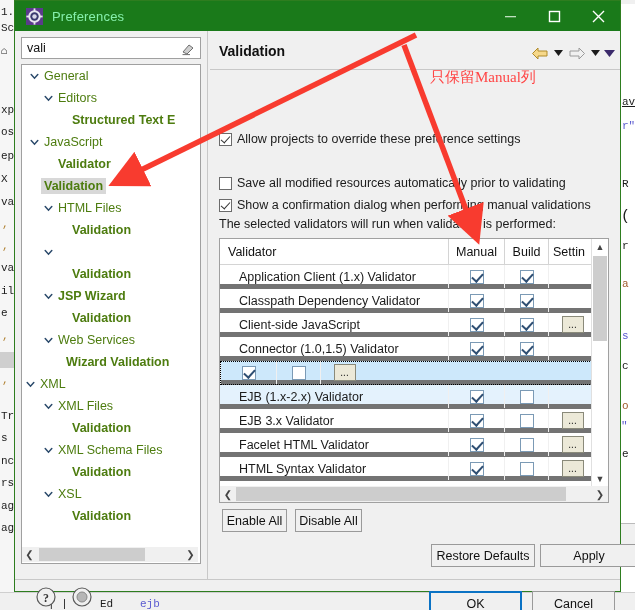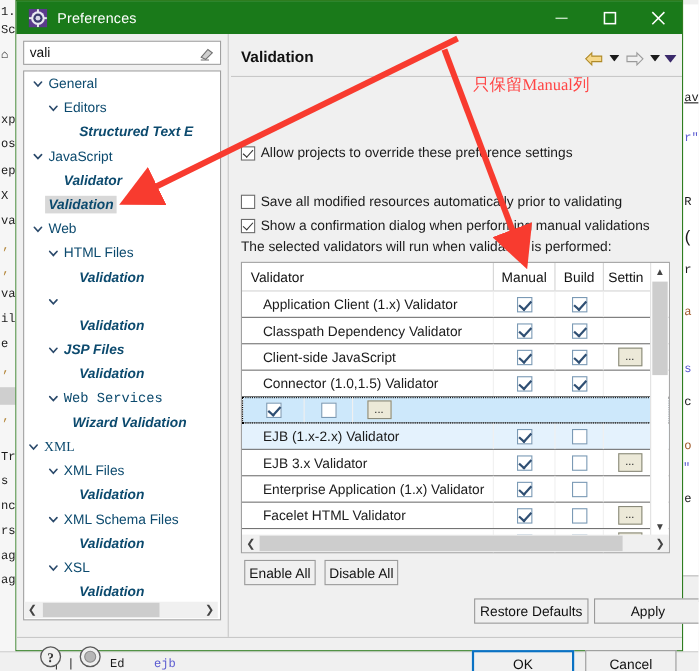--- a/index.html
+++ b/index.html
@@ -21,45 +21,45 @@
   
   #dialog{
     position:absolute;left:14px;top:0px;width:607px;height:592px;
     background:#f0f0f0;border:1px solid #2e7d1f;box-sizing:border-box;
   }
   #titlebar{
     height:30px;background:#1a7a1a;color:#ffffff;display:flex;align-items:center;
     position:relative;
   }
   #titlebar .gear{margin-left:11px;width:17px;height:17px;position:relative;}
-  #titlebar .title{margin-left:9px;font-size:13px;color:#ffffff;letter-spacing:.2px;}
+  #titlebar .title{margin-left:9px;font-size:13px;color:#86efac;letter-spacing:.2px;}
   .winbtns{position:absolute;right:0;top:0;height:30px;display:flex;}
   .winbtn{width:44px;height:30px;display:flex;align-items:center;justify-content:center;color:#ffffff;}
   .winbtn svg{display:block;}
 
   #dialogbody{position:absolute;left:0;top:30px;width:605px;height:560px;background:#f0f0f0;}
 
   
   #leftcol{position:absolute;left:4px;top:3px;width:186px;height:545px;}
   #searchbox{
     position:absolute;left:2px;top:3px;width:180px;height:22px;
     background:#ffffff;border:1px solid #a0a0a0;box-sizing:border-box;
     display:flex;align-items:center;
   }
   #searchbox .sval{font-size:12.5px;color:#111;margin-left:5px;}
   #searchbox .eraser{position:absolute;right:5px;top:4px;width:14px;height:14px;}
   #tree{
     position:absolute;left:2px;top:30px;width:180px;height:500px;
     background:#ffffff;border:1px solid #a0a0a0;box-sizing:border-box;overflow:hidden;
   }
-  .trow{height:22px;display:flex;align-items:center;font-size:12.5px;color:#0c4a6e;white-space:nowrap;}
+  .trow{height:22px;display:flex;align-items:center;font-size:12.5px;color:#4d7c0f;white-space:nowrap;}
   .trow .arrow{width:13px;flex:0 0 13px;display:flex;align-items:center;justify-content:center;}
   .trow .tlabel{padding:1px 3px;}
   .trow.sel .tlabel{background:#d8d8d8;}
-  .trow.bold .tlabel{font-weight:bold;font-style:italic;}
+  .trow.bold .tlabel{font-weight:bold;}
   #treehscroll{
     position:absolute;left:3px;top:513px;width:176px;height:15px;background:#f0f0f0;
     display:flex;align-items:center;
   }
   #treehscroll .harrow{width:15px;height:15px;display:flex;align-items:center;justify-content:center;font-size:10px;color:#444;}
   #treehscroll .htrack{flex:1;height:13px;background:#f0f0f0;position:relative;}
   #treehscroll .hthumb{position:absolute;left:2px;top:0;width:106px;height:13px;background:#cdcdcd;}
   #bottomleft{position:absolute;left:2px;top:548px;width:180px;height:30px;display:flex;align-items:center;}
   #bottomleft .cbtn{width:22px;height:22px;margin-left:14px;}
 
@@ -86,21 +86,21 @@
   #table{
     position:absolute;left:9px;top:207px;width:390px;height:265px;
     background:#ffffff;border:1px solid #a0a0a0;box-sizing:border-box;overflow:hidden;
   }
   #thead{display:flex;height:25px;border-bottom:1px solid #d4d4d4;background:#fff;}
   .th{font-size:12.5px;color:#111;display:flex;align-items:center;box-sizing:border-box;height:25px;overflow:hidden;}
   .th.c0{width:228px;padding-left:8px;}
   .th.c1{width:57px;justify-content:center;border-left:1px solid #d4d4d4;border-right:1px solid #d4d4d4;}
   .th.c2{width:44px;justify-content:center;border-right:1px solid #d4d4d4;}
   .th.c3{width:47px;padding-left:4px;}
-  .trow2{display:flex;height:24px;border-bottom:1px solid #737373;box-sizing:border-box;}
+  .trow2{display:flex;height:24px;border-bottom:5px solid #737373;box-sizing:border-box;}
   .trow2.selected{background:#cde8fb;outline:1px dotted #000;outline-offset:-1px;}
   .trow2.selected2{background:#e4f2fd;}
   .td{font-size:12.5px;color:#1b1b1b;display:flex;align-items:center;box-sizing:border-box;height:23px;white-space:nowrap;}
   .td.c0{width:228px;padding-left:19px;}
   .td.c1{width:57px;justify-content:center;border-left:1px solid #f0f0f0;border-right:1px solid #f0f0f0;}
   .td.c2{width:44px;justify-content:center;border-right:1px solid #f0f0f0;}
   .td.c3{width:47px;justify-content:center;}
   .tcb{width:14px;height:14px;border:1px solid #7b9ab5;background:#fff;box-sizing:border-box;position:relative;}
   .tcb.on::after{
     content:"";position:absolute;left:3px;top:0px;width:5px;height:9px;
@@ -160,21 +160,21 @@
   <div class="bgtext" style="left:0px;top:352px;width:16px;height:16px;background:#cfcfcf;"></div>
   <div class="bgtext" style="left:2px;top:374px;color:#b08030;">, .</div>
   <div class="bgtext" style="left:1px;top:410px;">Tr</div>
   <div class="bgtext" style="left:1px;top:432px;">s</div>
   <div class="bgtext" style="left:1px;top:455px;">nc</div>
   <div class="bgtext" style="left:1px;top:477px;">rs</div>
   <div class="bgtext" style="left:1px;top:500px;">ag</div>
   <div class="bgtext" style="left:1px;top:522px;">ag</div>
 
   <div class="bgrightpanel"></div>
-  <div class="bgtext" style="left:622px;top:84px;text-decoration:underline;">av</div>
+  <div class="bgtext" style="left:622px;top:96px;text-decoration:underline;">av</div>
   <div class="bgtext" style="left:622px;top:120px;color:#5a5ad0;">r"</div>
   <div class="bgtext" style="left:622px;top:178px;">R</div>
   <div class="bgtext" style="left:621px;top:208px;font-size:15px;">(</div>
   <div class="bgtext" style="left:622px;top:240px;">r</div>
   <div class="bgtext" style="left:622px;top:278px;color:#a05a2c;">a</div>
   <div class="bgtext" style="left:622px;top:330px;color:#5a5ad0;">s</div>
   <div class="bgtext" style="left:622px;top:360px;">c</div>
   <div class="bgtext" style="left:622px;top:400px;color:#a05a2c;">o</div>
   <div class="bgtext" style="left:621px;top:420px;color:#5a5ad0;">"</div>
   <div class="bgtext" style="left:622px;top:448px;">e</div>
@@ -265,28 +265,20 @@
             <span class="tlabel">JavaScript</span>
           </div>
           <div class="trow bold" style="padding-left: 20px;">
             <span class="arrow"></span>
             <span class="tlabel">Validator</span>
           </div>
           <div class="trow sel bold" style="padding-left: 6px;">
             <span class="arrow"></span>
             <span class="tlabel">Validation</span>
           </div>
-          <div class="trow" style="padding-left: 6px;">
-            <span class="arrow">
-              <svg width="9" height="9" viewBox="0 0 9 9">
-                <path d="M1.2 2.6 L4.5 6.2 L7.8 2.6" stroke="#2b4a6b" stroke-width="1.5" fill="none" stroke-linecap="round"></path>
-              </svg>
-            </span>
-            <span class="tlabel">Web</span>
-          </div>
           <div class="trow" style="padding-left: 20px;">
             <span class="arrow">
               <svg width="9" height="9" viewBox="0 0 9 9">
                 <path d="M1.2 2.6 L4.5 6.2 L7.8 2.6" stroke="#2b4a6b" stroke-width="1.5" fill="none" stroke-linecap="round"></path>
               </svg>
             </span>
             <span class="tlabel">HTML Files</span>
           </div>
           <div class="trow bold" style="padding-left: 34px;">
             <span class="arrow"></span>
@@ -302,39 +294,39 @@
           <div class="trow bold" style="padding-left: 34px;">
             <span class="arrow"></span>
             <span class="tlabel">Validation</span>
           </div>
           <div class="trow bold" style="padding-left: 20px;">
             <span class="arrow">
               <svg width="9" height="9" viewBox="0 0 9 9">
                 <path d="M1.2 2.6 L4.5 6.2 L7.8 2.6" stroke="#2b4a6b" stroke-width="1.5" fill="none" stroke-linecap="round"></path>
               </svg>
             </span>
-            <span class="tlabel">JSP Files</span>
-          </div>
-          <div class="trow bold" style="padding-left: 34px;">
-            <span class="arrow"></span>
-            <span class="tlabel">Validation</span>
-          </div>
-          <div class="trow" style="padding-left: 20px; font-family: Liberation Mono, monospace;">
+            <span class="tlabel">JSP Wizard</span>
+          </div>
+          <div class="trow bold" style="padding-left: 34px;">
+            <span class="arrow"></span>
+            <span class="tlabel">Validation</span>
+          </div>
+          <div class="trow" style="padding-left: 20px;">
             <span class="arrow">
               <svg width="9" height="9" viewBox="0 0 9 9">
                 <path d="M1.2 2.6 L4.5 6.2 L7.8 2.6" stroke="#2b4a6b" stroke-width="1.5" fill="none" stroke-linecap="round"></path>
               </svg>
             </span>
             <span class="tlabel">Web Services</span>
           </div>
           <div class="trow bold" style="padding-left: 28px;">
             <span class="arrow"></span>
             <span class="tlabel">Wizard Validation</span>
           </div>
-          <div class="trow" style="padding-left: 2px; font-family: Liberation Serif, serif;">
+          <div class="trow" style="padding-left: 2px;">
             <span class="arrow">
               <svg width="9" height="9" viewBox="0 0 9 9">
                 <path d="M1.2 2.6 L4.5 6.2 L7.8 2.6" stroke="#2b4a6b" stroke-width="1.5" fill="none" stroke-linecap="round"></path>
               </svg>
             </span>
             <span class="tlabel">XML</span>
           </div>
           <div class="trow" style="padding-left: 20px;">
             <span class="arrow">
               <svg width="9" height="9" viewBox="0 0 9 9">
@@ -521,30 +513,20 @@
               <div class="td c0">EJB 3.x Validator</div>
               <div class="td c1">
                 <span class="tcb on"></span>
               </div>
               <div class="td c2">
                 <span class="tcb"></span>
               </div>
               <div class="td c3">
                 <span class="ellip">...</span>
               </div>
-            </div>
-            <div class="trow2">
-              <div class="td c0">Enterprise Application (1.x) Validator</div>
-              <div class="td c1">
-                <span class="tcb on"></span>
-              </div>
-              <div class="td c2">
-                <span class="tcb"></span>
-              </div>
-              <div class="td c3"></div>
             </div>
             <div class="trow2">
               <div class="td c0">Facelet HTML Validator</div>
               <div class="td c1">
                 <span class="tcb on"></span>
               </div>
               <div class="td c2">
                 <span class="tcb"></span>
               </div>
               <div class="td c3">

